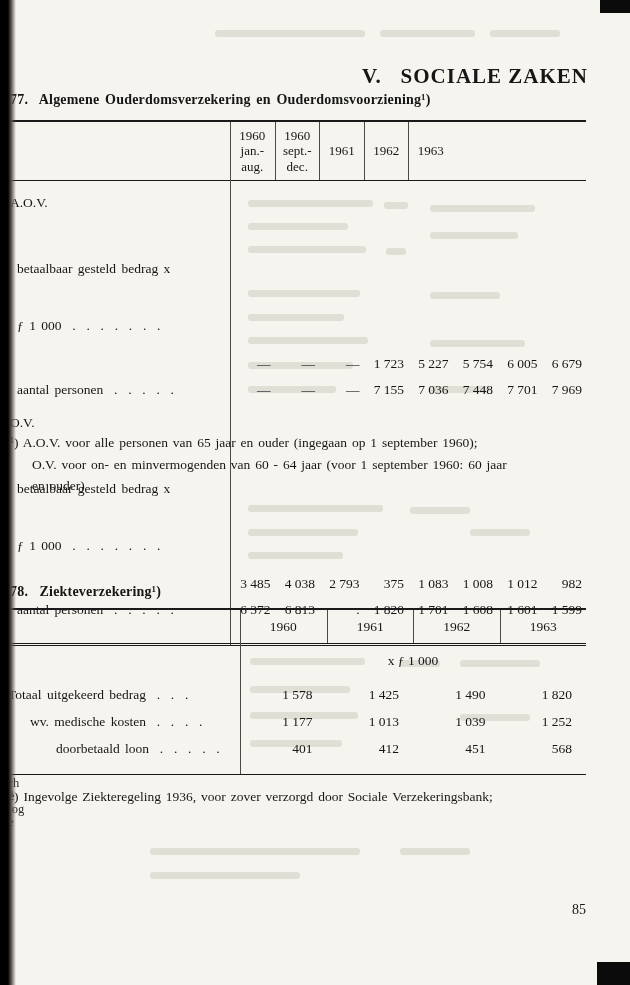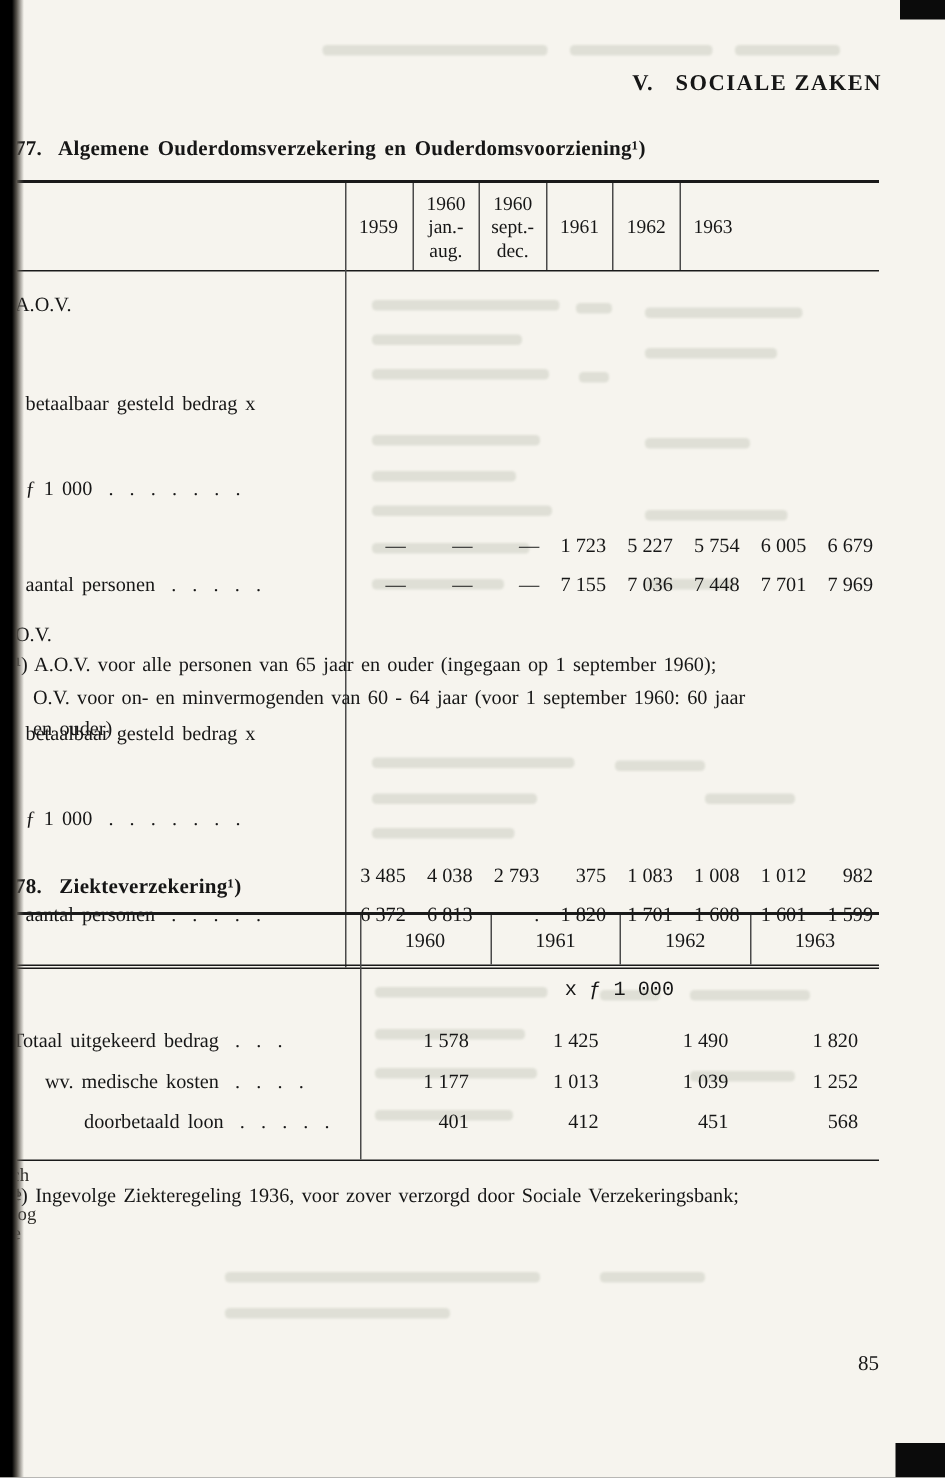--- a/index.html
+++ b/index.html
@@ -12,32 +12,32 @@
 
   
   .binding { position:absolute; left:0; top:0; bottom:0; width:16px; z-index:5;
     background:linear-gradient(90deg,#000 0,#000 8px,#55514a 11px,rgba(120,115,105,0) 16px); }
   .bar-tr { position:absolute; top:0; right:0; width:30px; height:13px; background:#0b0b0b; z-index:5; }
   .bar-br { position:absolute; bottom:0; right:0; width:33px; height:23px; background:#0b0b0b; z-index:5; }
   .frag { position:absolute; left:2px; font-size:12.5px; color:#2e2c28; z-index:4; white-space:pre; }
   .bleed { position:absolute; height:7px; border-radius:3px; background:rgba(104,118,96,0.16); filter:blur(0.7px); z-index:0; }
 
   
-  .page-header { position:absolute; top:48px; right:42px; font-weight:bold; font-size:15px;
+  .page-header { position:absolute; top:64px; right:42px; font-weight:bold; font-size:21px;
     letter-spacing:1px; white-space:pre; z-index:2; }
   .tbl-title { position:absolute; left:10px; font-weight:bold; font-size:14px;
     white-space:pre; word-spacing:2px; letter-spacing:0.2px; z-index:2; }
   .title-77 { top:92px; }
   .title-78 { top:584px; }
   .footnote { position:absolute; left:10px; width:580px; font-size:13.5px; line-height:1.6;
     word-spacing:1.5px; z-index:2; }
   .footnote-77 { top:432px; }
   .footnote-78 { top:786px; }
   .fn-line { white-space:pre; }
-  .fn-cont { padding-left:12px; }
+  .fn-cont { padding-left:22px; }
   .page-num { position:absolute; top:902px; right:44px; font-size:14px; z-index:2; }
 
   
   .t77 { position:absolute; left:8px; top:120px; width:578px; z-index:2;
     border-top:2.5px solid #1a1a1a; border-bottom:1.2px solid #1a1a1a; }
   .t77 .vline { position:absolute; left:222px; top:0; bottom:0; width:1px; background:#4a4a4a; }
   .t77-head { display:grid; grid-template-columns:222px repeat(8,1fr);
     border-bottom:1.4px solid #1a1a1a; min-height:58px; }
   .t77-head .colh { display:flex; align-items:center; justify-content:center; text-align:center;
     font-size:13px; line-height:1.18; white-space:pre-line; padding:4px 1px; }
@@ -52,21 +52,21 @@
 
   
   .t78 { position:absolute; left:8px; top:608px; width:578px; z-index:2;
     border-top:2.5px solid #1a1a1a; border-bottom:1.2px solid #1a1a1a; }
   .t78 .vline { position:absolute; left:232px; top:0; bottom:0; width:1px; background:#4a4a4a; }
   .t78-head { display:grid; grid-template-columns:232px repeat(4,1fr);
     border-bottom:1.2px solid #1a1a1a; min-height:33px; }
   .t78-head .colh { display:flex; align-items:center; justify-content:center;
     font-size:13.5px; padding:4px 1px; }
   .t78-head .colh + .colh { border-left:1px solid #4a4a4a; }
-  .t78-unit { display:grid; grid-template-columns:232px repeat(4,1fr); padding-top:9px; font-size:13.5px;font-family:Liberation Mono, monospace; }
+  .t78-unit { display:grid; grid-template-columns:232px repeat(4,1fr); padding-top:9px; font-size:13.5px; }
   .t78-unit .unit { grid-column:2 / -1; text-align:center; white-space:pre; }
   .t78-body { padding:8px 0 16px; font-size:13.5px; }
   .t78-row { display:grid; grid-template-columns:232px repeat(4,1fr); margin-top:8px; }
   .t78-row .stub { white-space:pre; word-spacing:2px; line-height:19px; }
   .ind0 { padding-left:0; } .ind1 { padding-left:22px; } .ind2 { padding-left:48px; }
   .t78-row .val { text-align:right; padding-right:14px; white-space:pre; line-height:19px; }
 </style>
 </head>
 <body>
 
@@ -107,21 +107,20 @@
   <div class="bleed" style="left:150px;top:872px;width:150px;"></div>
 
   <div class="page-header">V.   SOCIALE ZAKEN</div>
 
   <div class="tbl-title title-77">77.  Algemene Ouderdomsverzekering en Ouderdomsvoorziening¹)</div>
 
   <div class="t77">
     <div class="vline"></div>
     <div class="t77-head">
       <div class="stub-h"></div>
-      <div class="colh">1959</div>
       <div class="colh">1960
 jan.-
 aug.</div>
       <div class="colh">1960
 sept.-
 dec.</div>
       <div class="colh">1961</div>
       <div class="colh">1962</div>
       <div class="colh">1963</div>
     </div>

